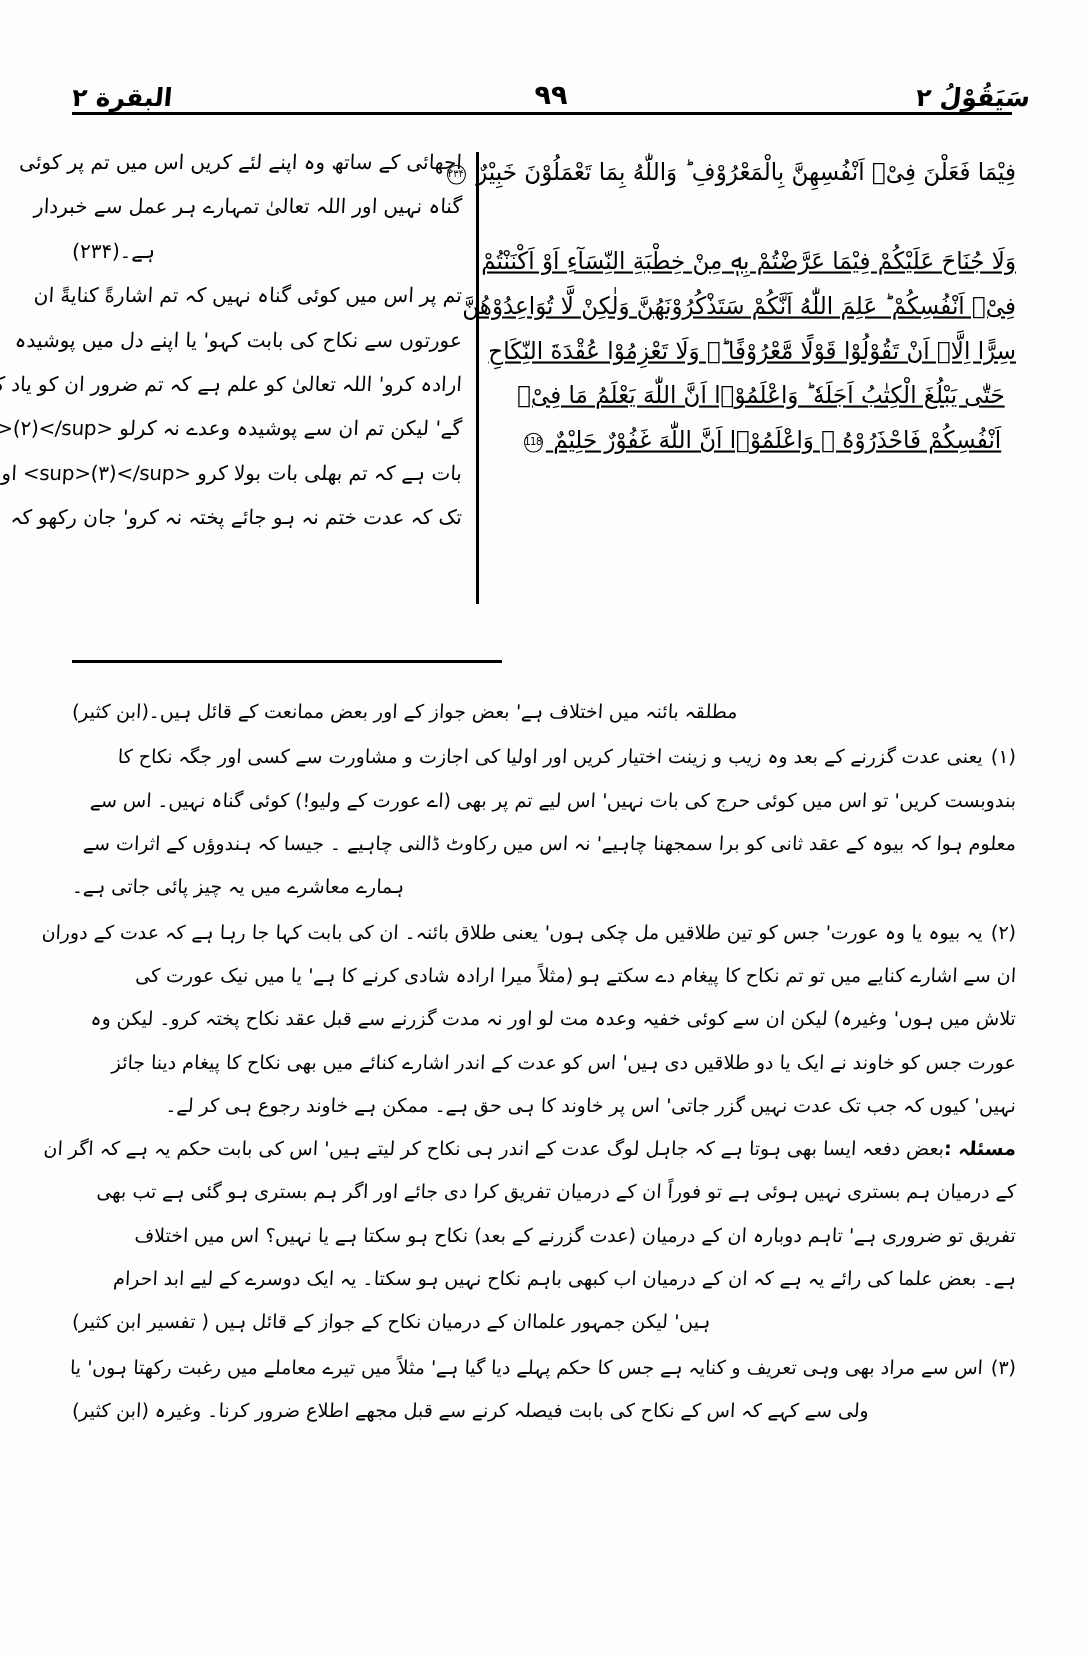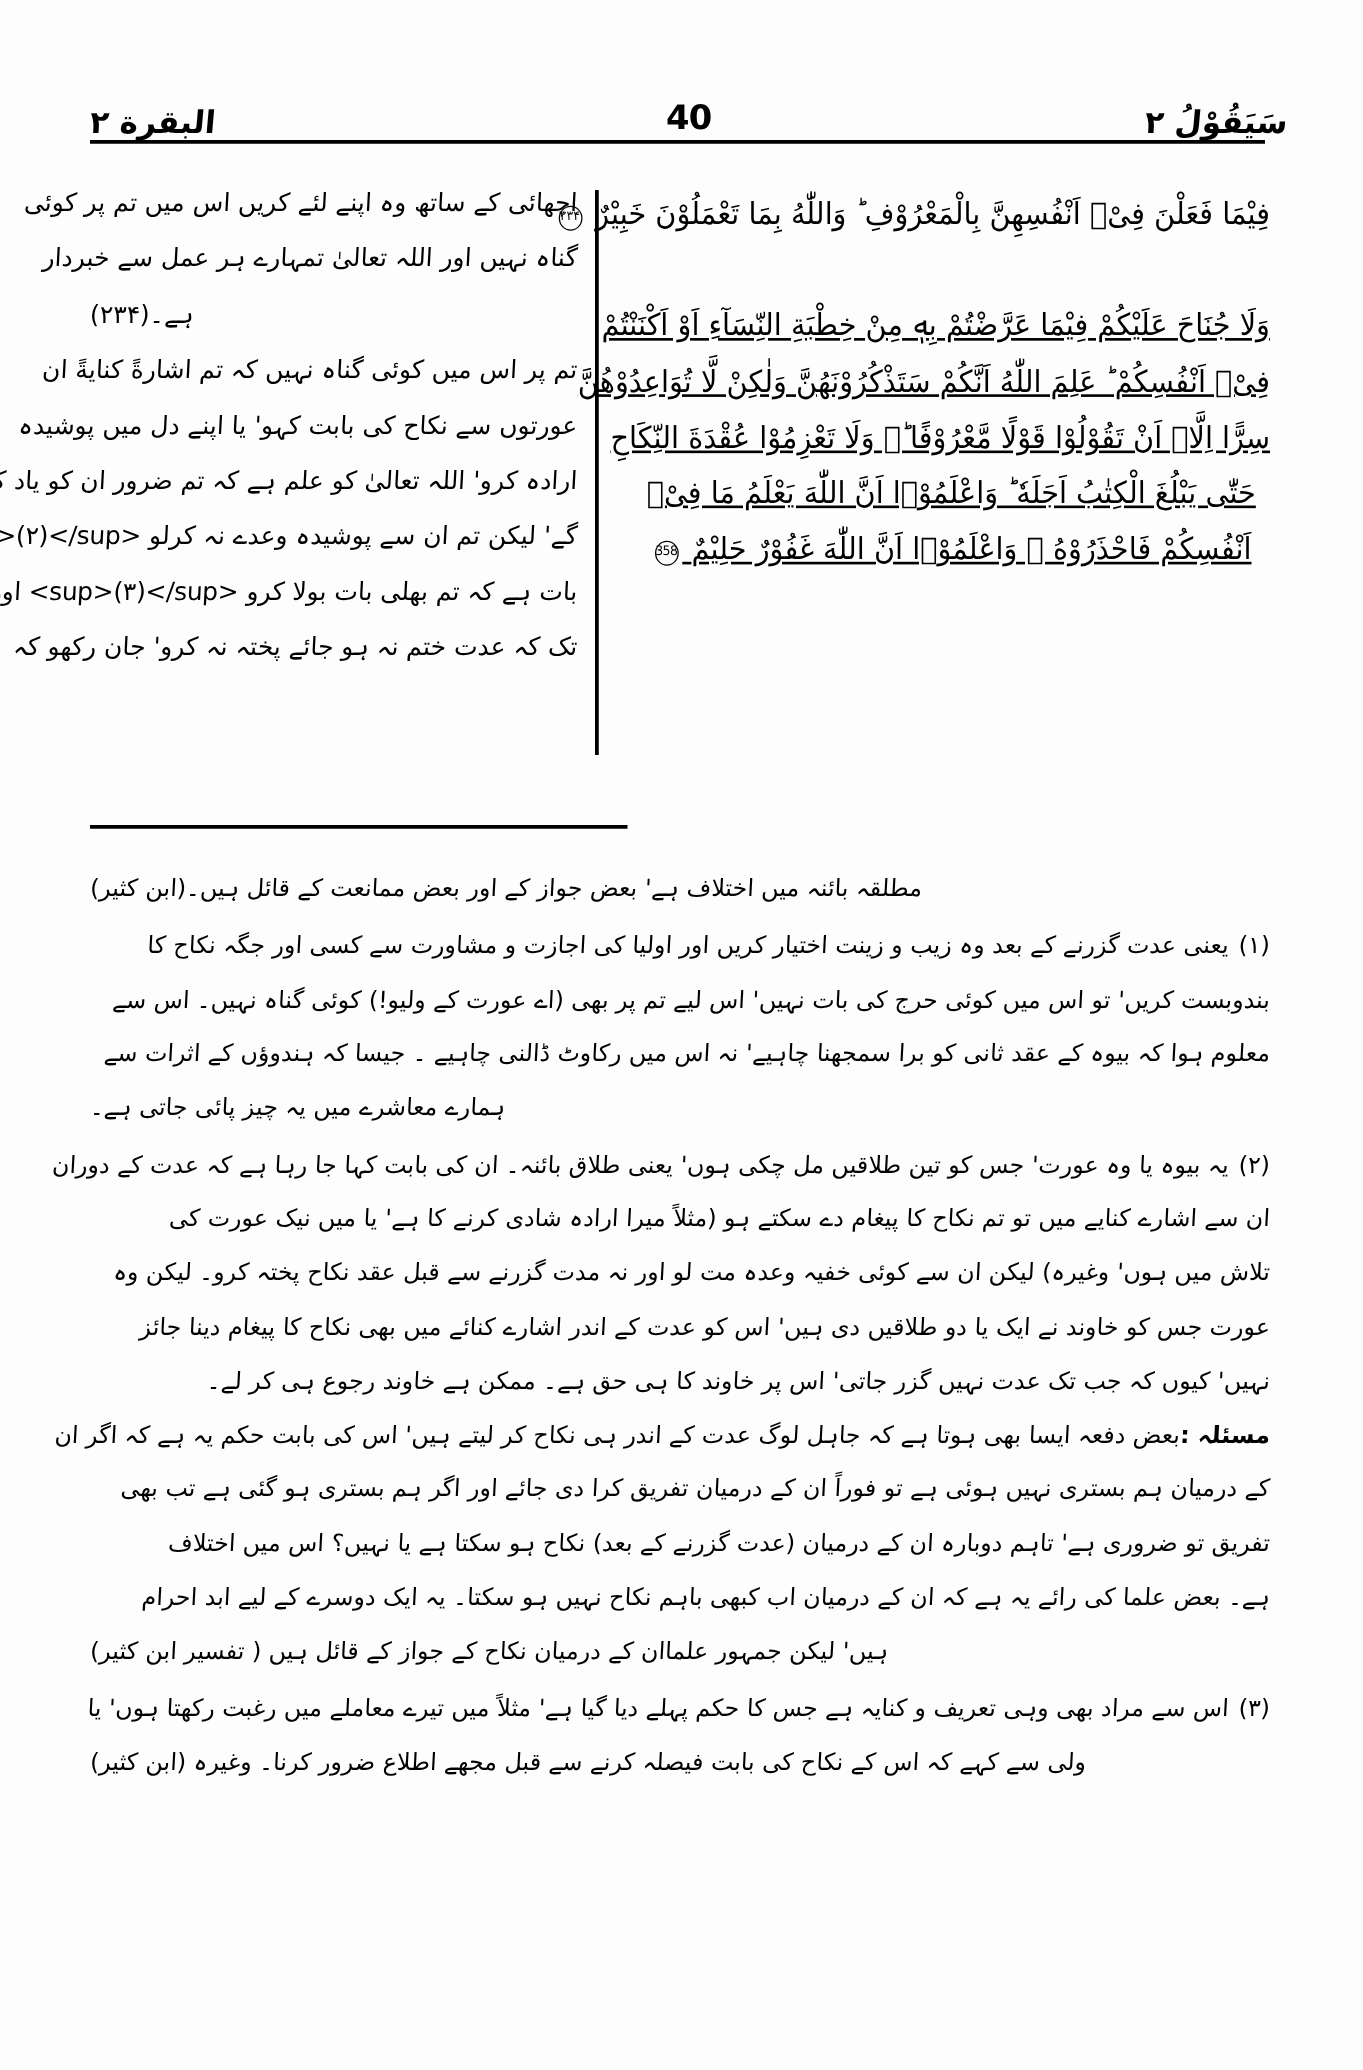--- a/index.html
+++ b/index.html
@@ -169,21 +169,21 @@
 
   .masala-label { font-weight: bold; }
 </style>
 </head>
 <body>
 
 <div class="page">
 
   <div class="header">
     <div class="header-item header-juz">سَيَقُوْلُ ۲</div>
-    <div class="header-item header-page">40</div>
+    <div class="header-item header-page">٩٩</div>
     <div class="header-item header-surah">البقرة ۲</div>
   </div>
   <div class="header-rule"></div>
 
   <div class="top-block">
 
     <div class="col-divider"></div>
 
     <div class="arabic-col">
 
@@ -194,21 +194,21 @@
         </div>
       </div>
 
       <div class="ayah-group">
         <div class="arabic-line">وَلَا جُنَاحَ عَلَیْكُمْ فِیْمَا عَرَّضْتُمْ بِهٖ مِنْ خِطْبَةِ النِّسَآءِ اَوْ اَكْنَنْتُمْ</div>
         <div class="arabic-line">فِیْۤ اَنْفُسِكُمْ ؕ عَلِمَ اللّٰهُ اَنَّكُمْ سَتَذْكُرُوْنَهُنَّ وَلٰكِنْ لَّا تُوَاعِدُوْهُنَّ</div>
         <div class="arabic-line">سِرًّا اِلَّاۤ اَنْ تَقُوْلُوْا قَوْلًا مَّعْرُوْفًا ؕ۬ وَلَا تَعْزِمُوْا عُقْدَةَ النِّكَاحِ</div>
         <div class="arabic-line">حَتّٰى یَبْلُغَ الْكِتٰبُ اَجَلَهٗ ؕ وَاعْلَمُوْۤا اَنَّ اللّٰهَ یَعْلَمُ مَا فِیْۤ</div>
         <div class="arabic-line">
           <span>اَنْفُسِكُمْ فَاحْذَرُوْهُ ۚ وَاعْلَمُوْۤا اَنَّ اللّٰهَ غَفُوْرٌ حَلِیْمٌ</span>
-          <span class="ayah-num">358</span>
+          <span class="ayah-num">118</span>
         </div>
       </div>
 
     </div>
 
     <div class="urdu-col">
 
       <div>
         <div class="urdu-line">اچھائی کے ساتھ وہ اپنے لئے کریں اس میں تم پر کوئی</div>
         <div class="urdu-line">

